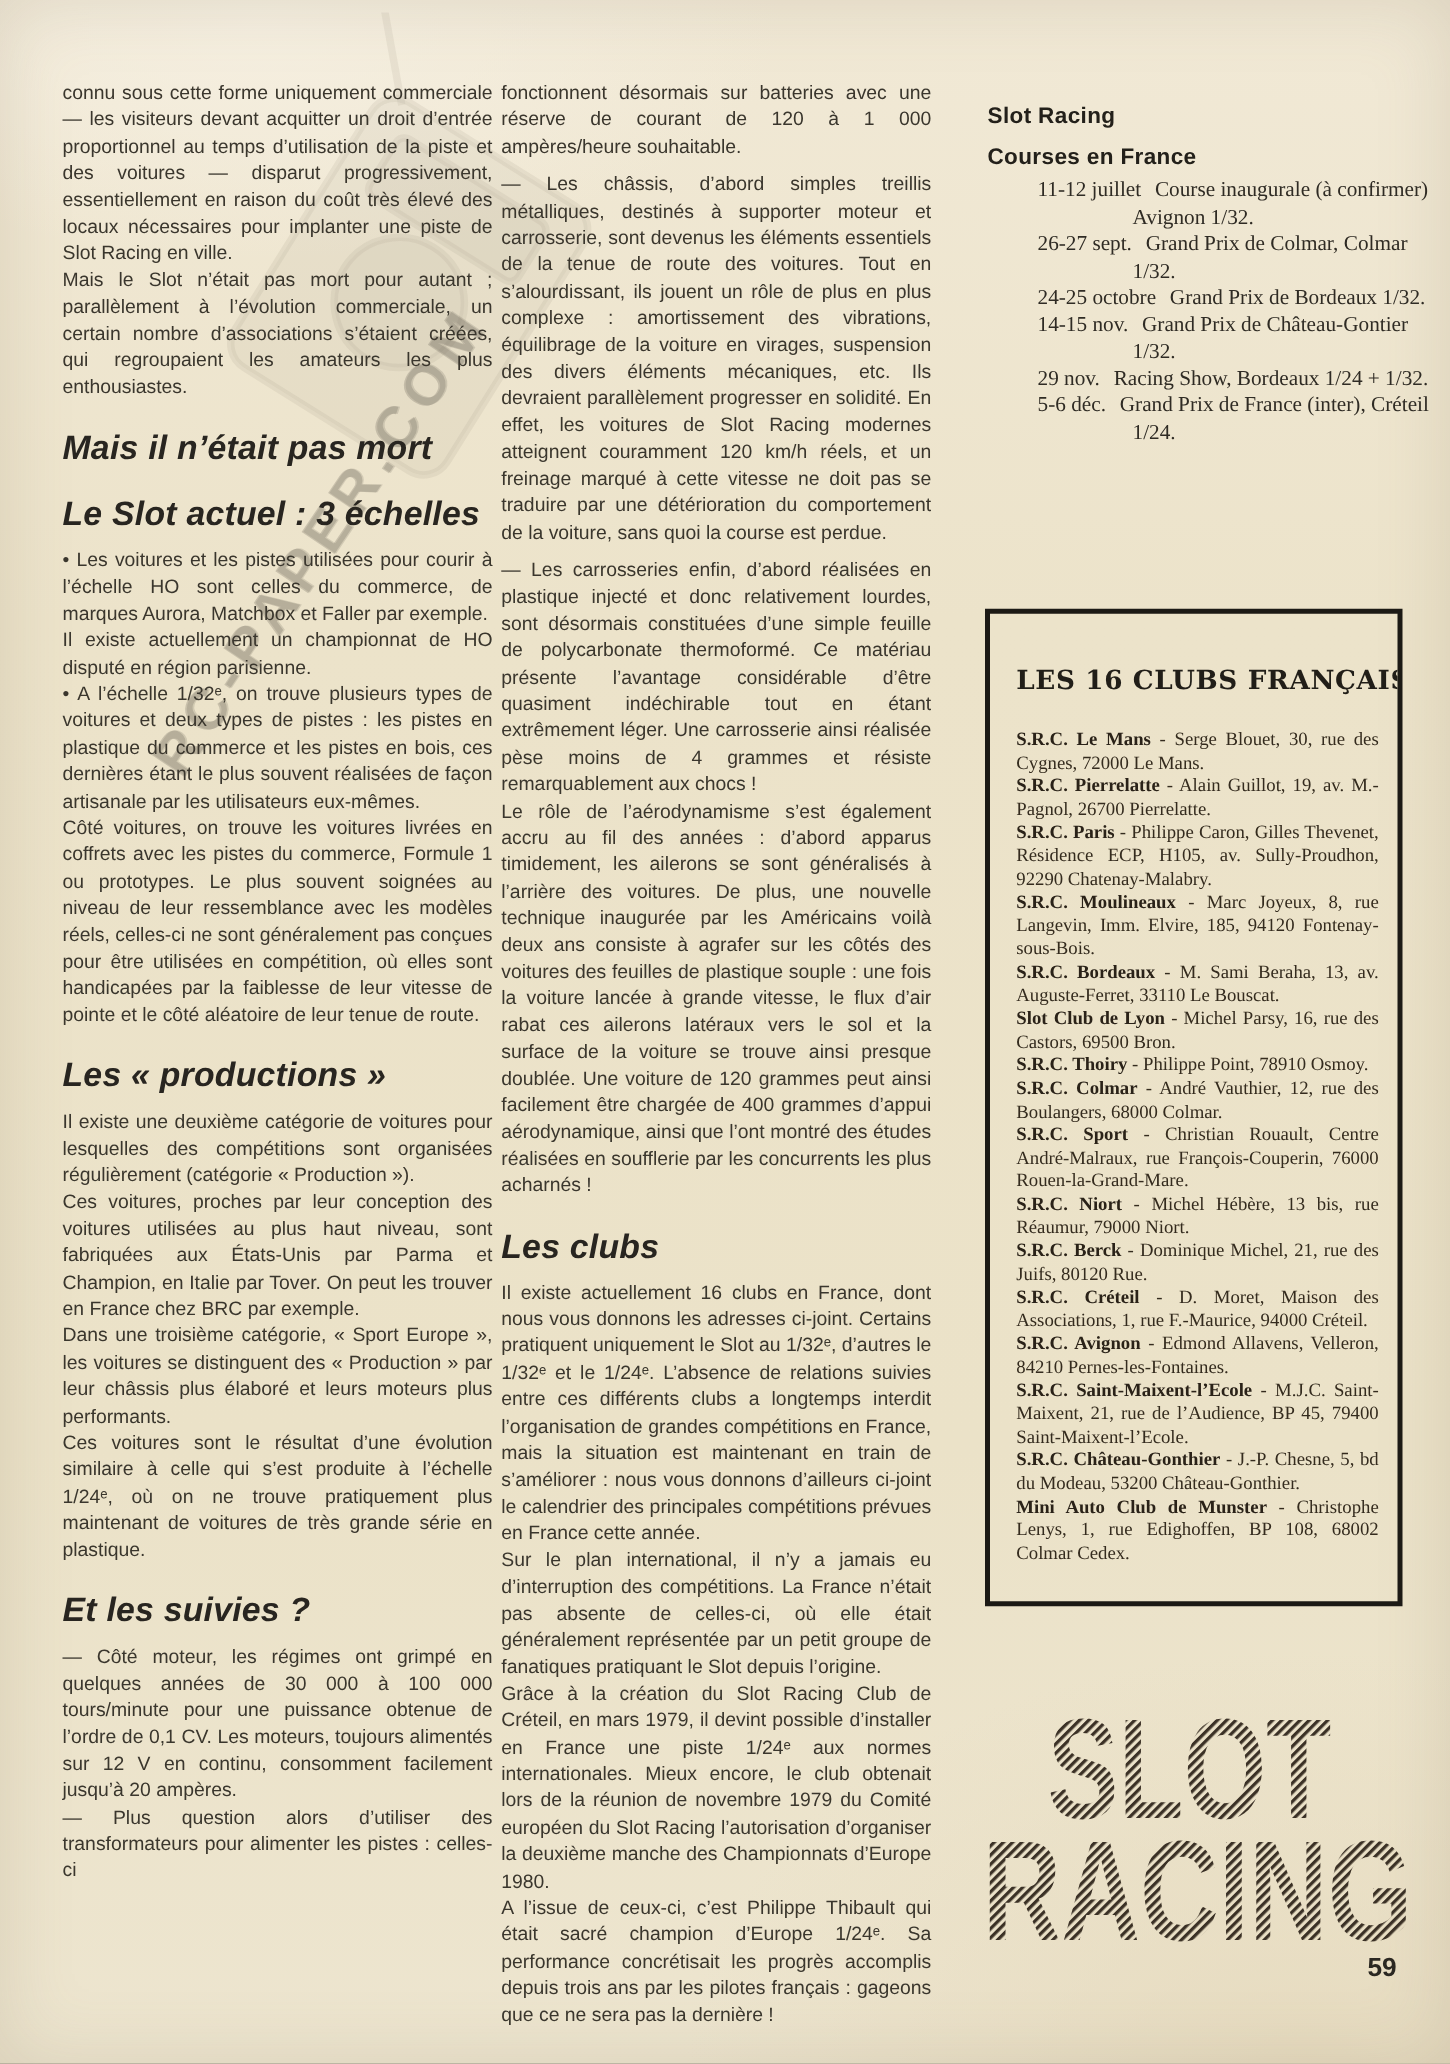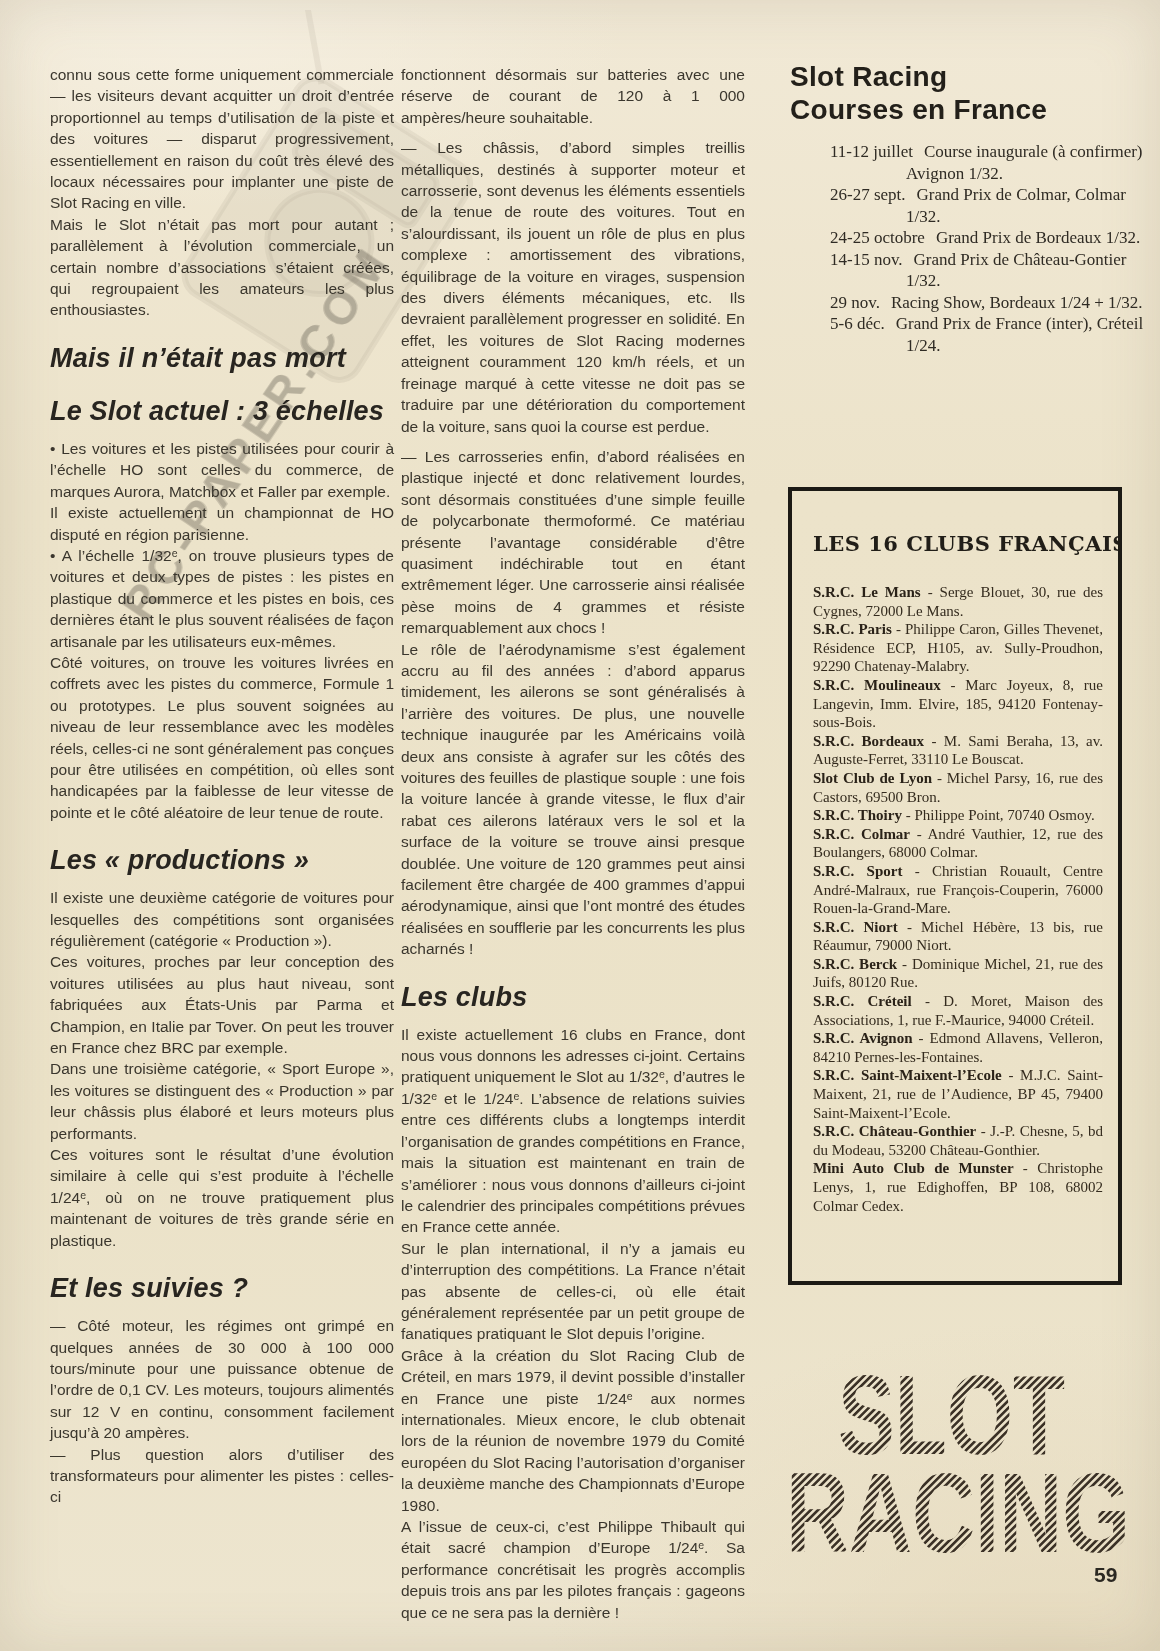--- a/index.html
+++ b/index.html
@@ -24,22 +24,22 @@
   .col-left{left:50px;}
   .col-mid{left:401px;}
   .blk{margin:0;}
   .blk.pgap{margin-top:9px;}
   .blk.h{
     font-size:27px;line-height:31px;font-weight:bold;font-style:italic;
     text-align:left;margin:22px 0 11px;color:#282520;letter-spacing:.2px;
   }
   
   .rc-title{
-    position:absolute;left:790px;top:60px;width:340px;
-    font-size:28px;line-height:33px;font-weight:bold;color:#23201a;letter-spacing:.3px;
+    position:absolute;left:790px;top:76px;width:340px;
+    font-size:18px;line-height:33px;font-weight:bold;color:#23201a;letter-spacing:.3px;
   }
   .calendar{
     position:absolute;left:830px;top:141px;width:330px;
     font-family:"Liberation Serif",serif;font-size:17px;line-height:21.5px;color:#2f2b24;
   }
   .cal{margin:0;padding-left:76px;text-indent:-76px;}
   .cal-date{margin-right:11px;}
   
   .clubs-box{
     position:absolute;left:788px;top:487px;width:334px;height:798px;box-sizing:border-box;
@@ -149,30 +149,31 @@
 
       <p class="cal"><span class="cal-date">5-6 déc.</span><span>Grand Prix de France (inter), Créteil 1/24.</span></p>
     </div>
 
   <div class="clubs-box">
     <p class="clubs-title">LES 16 CLUBS FRANÇAIS</p>
     <div>
 
         <p class="club"><b>S.R.C. Le Mans</b><span> - Serge Blouet, 30, rue des Cygnes, 72000 Le Mans.</span></p>
 
+        <p class="club"><b>S.R.C. Pierrelatte</b><span> - Alain Guillot, 19, av. M.-Pagnol, 26700 Pierrelatte.</span></p>
 
         <p class="club"><b>S.R.C. Paris</b><span> - Philippe Caron, Gilles Thevenet, Résidence ECP, H105, av. Sully-Proudhon, 92290 Chatenay-Malabry.</span></p>
 
         <p class="club"><b>S.R.C. Moulineaux</b><span> - Marc Joyeux, 8, rue Langevin, Imm. Elvire, 185, 94120 Fontenay-sous-Bois.</span></p>
 
         <p class="club"><b>S.R.C. Bordeaux</b><span> - M. Sami Beraha, 13, av. Auguste-Ferret, 33110 Le Bouscat.</span></p>
 
         <p class="club"><b>Slot Club de Lyon</b><span> - Michel Parsy, 16, rue des Castors, 69500 Bron.</span></p>
 
-        <p class="club"><b>S.R.C. Thoiry</b><span> - Philippe Point, 70740 Osmoy.</span></p>
+        <p class="club"><b>S.R.C. Thoiry</b><span> - Philippe Point, 78910 Osmoy.</span></p>
 
         <p class="club"><b>S.R.C. Colmar</b><span> - André Vauthier, 12, rue des Boulangers, 68000 Colmar.</span></p>
 
         <p class="club"><b>S.R.C. Sport</b><span> - Christian Rouault, Centre André-Malraux, rue François-Couperin, 76000 Rouen-la-Grand-Mare.</span></p>
 
         <p class="club"><b>S.R.C. Niort</b><span> - Michel Hébère, 13 bis, rue Réaumur, 79000 Niort.</span></p>
 
         <p class="club"><b>S.R.C. Berck</b><span> - Dominique Michel, 21, rue des Juifs, 80120 Rue.</span></p>
 
         <p class="club"><b>S.R.C. Créteil</b><span> - D. Moret, Maison des Associations, 1, rue F.-Maurice, 94000 Créteil.</span></p>

